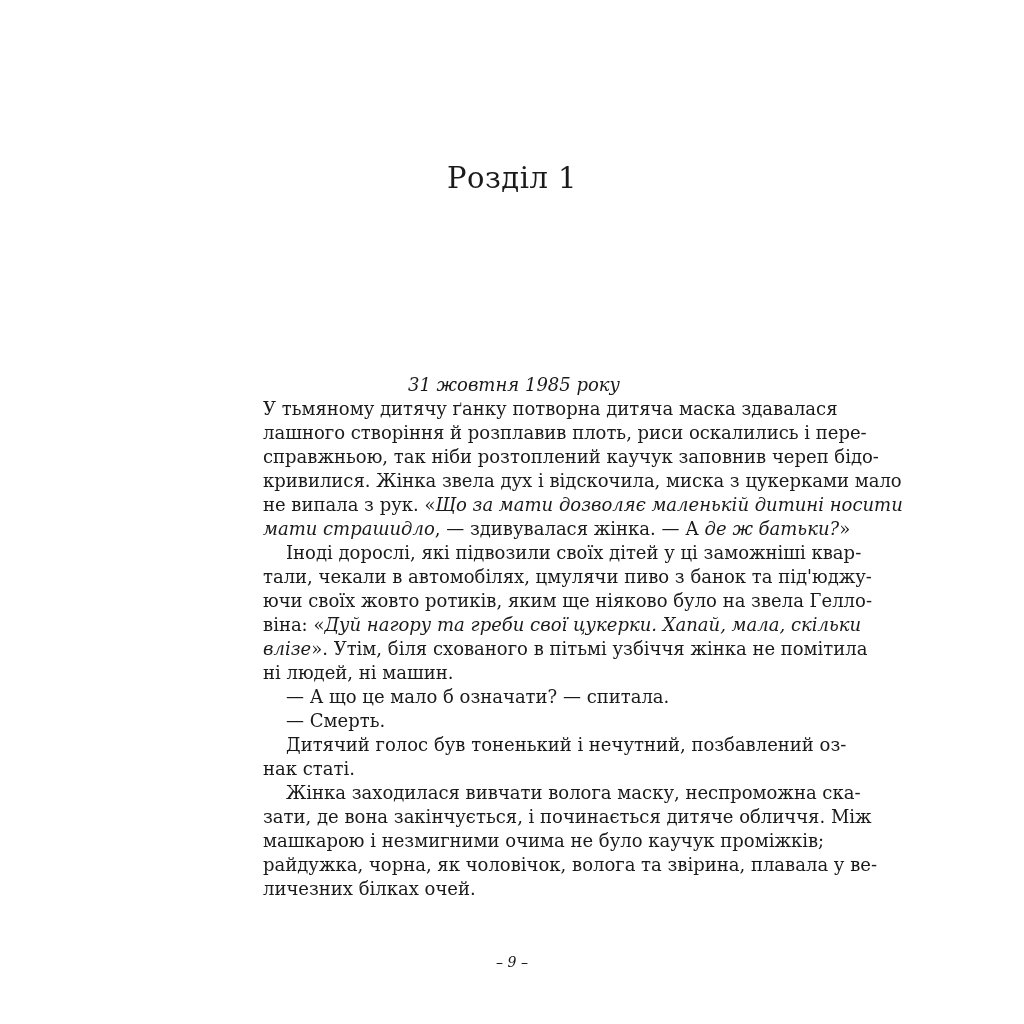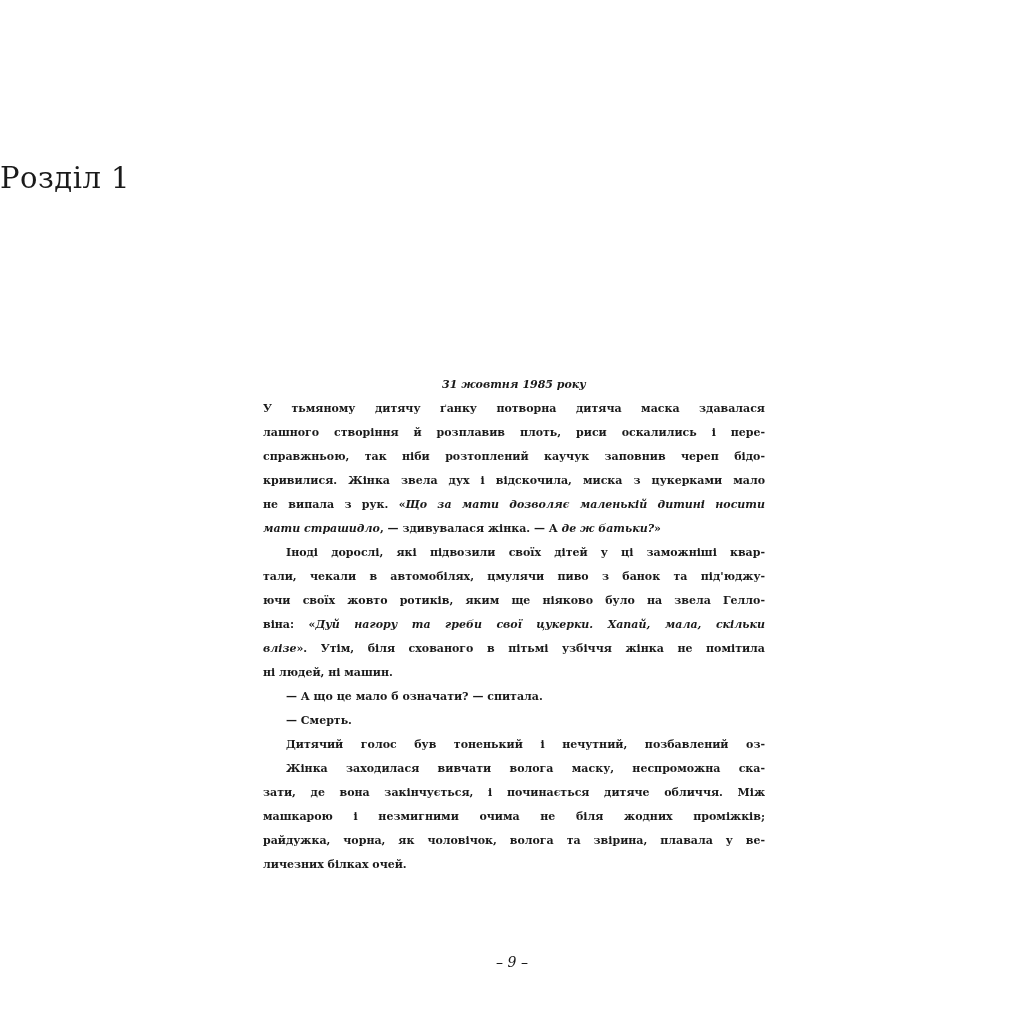--- a/index.html
+++ b/index.html
@@ -1,21 +1,21 @@
 <!DOCTYPE html>
 <html><head>
 <meta charset="utf-8">
 <style>
   html, body { margin: 0; padding: 0; background: #ffffff; }
   body { width: 1024px; height: 1024px; position: relative; overflow: hidden;
          font-family: "DejaVu Serif", "Liberation Serif", serif; color: #1a1a1a; }
-  .chapter-title { position: absolute; left: 0; width: 1024px; top: 158px; 
+  .chapter-title { position: absolute; left: 0; width: 1024px; top: 158px; text-align: center;
                    font-size: 29px; line-height: 40px; letter-spacing: 0.5px; }
   .text-block { position: absolute; left: 263px; width: 502px; top: 373px; }
-  .line { height: 24px; line-height: 24px; font-size: 11px; white-space: nowrap; overflow: visible; font-weight: bold; }
+  .line { height: 24px; line-height: 24px; font-size: 18px; white-space: nowrap; overflow: visible; }
   .line.justify { text-align: justify; text-align-last: justify; }
   .line.indent { padding-left: 23px; }
   .line.center { text-align: center; }
   .line.date { font-style: italic; }
   em { font-style: italic; }
   .page-number { position: absolute; left: 0; width: 1024px; top: 950px; text-align: center;
                  font-size: 14px; font-style: italic; line-height: 24px; }
 </style>
 </head>
 <body>
@@ -34,22 +34,23 @@
         <div class="line"><em>мати страшидло</em><span>, — здивувалася жінка. — А </span><em>де ж батьки?</em><span>»</span></div>
         <div class="line justify indent">Іноді дорослі, які підвозили своїх дітей у ці заможніші квар-</div>
         <div class="line justify">тали, чекали в автомобілях, цмулячи пиво з банок та під'юджу-</div>
         <div class="line justify">ючи своїх жовто ротиків, яким ще ніяково було на звела Гелло-</div>
         <div class="line justify"><span>віна: «</span><em>Дуй нагору та греби свої цукерки. Хапай, мала, скільки</em></div>
         <div class="line justify"><em>влізе</em><span>». Утім, біля схованого в пітьмі узбіччя жінка не помітила</span></div>
         <div class="line">ні людей, ні машин.</div>
         <div class="line indent">— А що це мало б означати? — спитала.</div>
         <div class="line indent">— Смерть.</div>
         <div class="line justify indent">Дитячий голос був тоненький і нечутний, позбавлений оз-</div>
+        <div class="line">нак статі.</div>
         <div class="line justify indent">Жінка заходилася вивчати волога маску, неспроможна ска-</div>
         <div class="line justify">зати, де вона закінчується, і починається дитяче обличчя. Між</div>
-        <div class="line justify">машкарою і незмигними очима не біля жодних проміжків;</div>
+        <div class="line justify">машкарою і незмигними очима не було каучук проміжків;</div>
         <div class="line justify">райдужка, чорна, як чоловічок, волога та звірина, плавала у ве-</div>
         <div class="line">личезних білках очей.</div>
       </div>
   </div>
 
   <div class="page-number">– 9 –</div>
 </div>
 
 </body></html>

